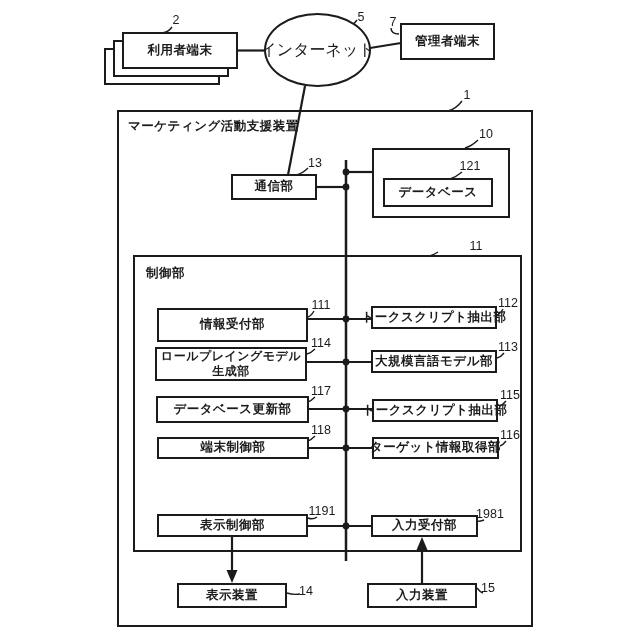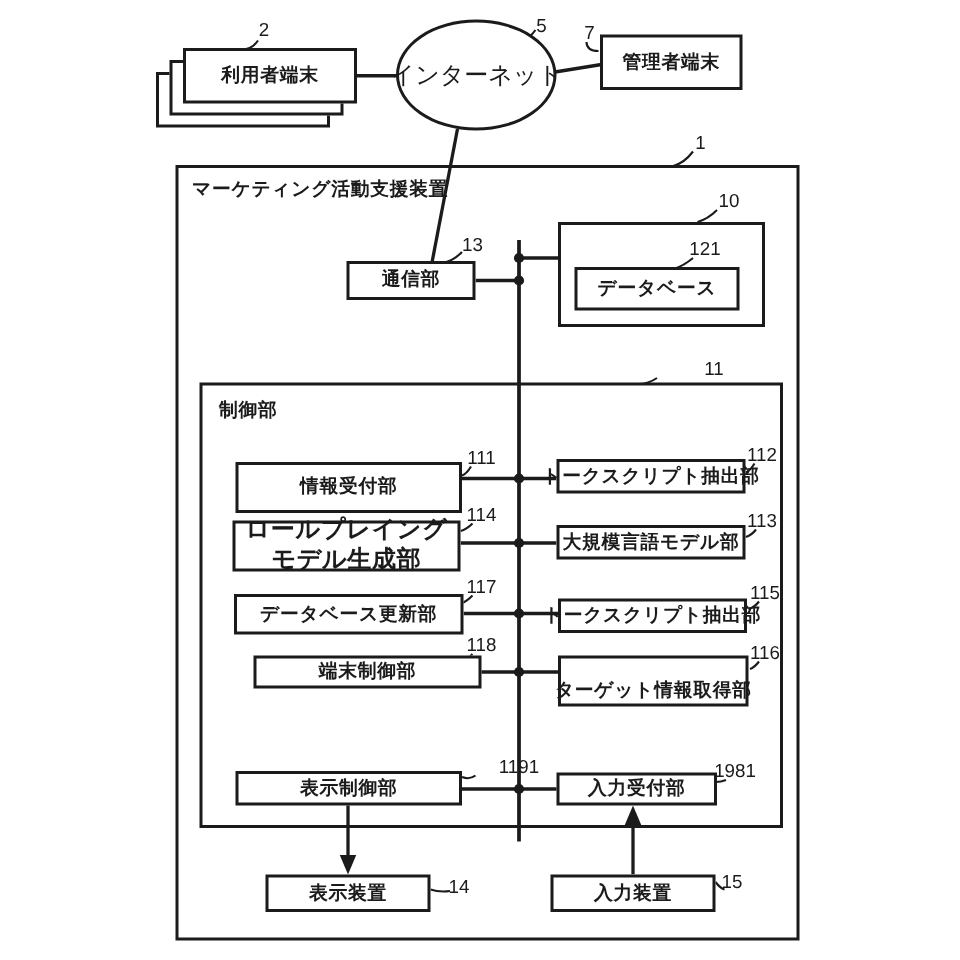--- a/index.html
+++ b/index.html
@@ -115,42 +115,42 @@
     <span class="lbl nw">データベース</span>
   </div>
 
   <div class="frame" style="left:133px;top:255px;width:389px;height:297px;"></div>
   <div class="frame-title" style="left:146px;top:265px;">制御部</div>
 
   <div class="box" style="left:157px;top:308px;width:151px;height:34px;">
     <span class="lbl nw">情報受付部</span>
   </div>
   <div class="box" style="left:155px;top:347px;width:152px;height:34px;">
-    <span class="lbl" style="font-size:16px;">ロールプレイングモデル生成部</span>
+    <span class="lbl" style="font-size:12px;">ロールプレイングモデル生成部</span>
   </div>
   <div class="box" style="left:156px;top:396px;width:153px;height:27px;">
     <span class="lbl nw">データベース更新部</span>
   </div>
-  <div class="box" style="left:157px;top:437px;width:152px;height:22px;margin-left:12px;">
+  <div class="box" style="left:157px;top:437px;width:152px;height:22px;">
     <span class="lbl nw">端末制御部</span>
   </div>
   <div class="box" style="left:157px;top:514px;width:151px;height:23px;">
     <span class="lbl nw">表示制御部</span>
   </div>
 
   <div class="box" style="left:371px;top:306px;width:126px;height:23px;">
     <span class="lbl nw sm">トークスクリプト抽出部</span>
   </div>
   <div class="box" style="left:371px;top:350px;width:126px;height:23px;">
     <span class="lbl nw sm">大規模言語モデル部</span>
   </div>
   <div class="box" style="left:372px;top:399px;width:126px;height:23px;">
     <span class="lbl nw sm">トークスクリプト抽出部</span>
   </div>
-  <div class="box" style="left:372px;top:437px;width:127px;height:34px;align-items:flex-end;">
+  <div class="box" style="left:372px;top:437px;width:127px;height:22px;">
     <span class="lbl nw sm">ターゲット情報取得部</span>
   </div>
   <div class="box" style="left:371px;top:515px;width:107px;height:22px;">
     <span class="lbl nw">入力受付部</span>
   </div>
 
   <div class="box" style="left:177px;top:583px;width:110px;height:25px;">
     <span class="lbl nw">表示装置</span>
   </div>
   <div class="box" style="left:367px;top:583px;width:110px;height:25px;">
@@ -166,18 +166,18 @@
   <span class="ref" style="left:470px;top:159px;">121</span>
   <span class="ref" style="left:444px;top:239px;margin-left:32px;">11</span>
   <span class="ref" style="left:321px;top:298px;">111</span>
   <span class="ref" style="left:508px;top:296px;">112</span>
   <span class="ref" style="left:321px;top:336px;">114</span>
   <span class="ref" style="left:508px;top:340px;">113</span>
   <span class="ref" style="left:321px;top:384px;">117</span>
   <span class="ref" style="left:510px;top:388px;">115</span>
   <span class="ref" style="left:321px;top:423px;">118</span>
   <span class="ref" style="left:510px;top:428px;">116</span>
-  <span class="ref" style="left:322px;top:504px;margin-left:24px;">1191</span>
+  <span class="ref" style="left:322px;top:504px;">1191</span>
   <span class="ref" style="left:490px;top:507px;">1981</span>
   <span class="ref" style="left:306px;top:584px;">14</span>
   <span class="ref" style="left:488px;top:581px;">15</span>
 
 </div>
 
 </body></html>

